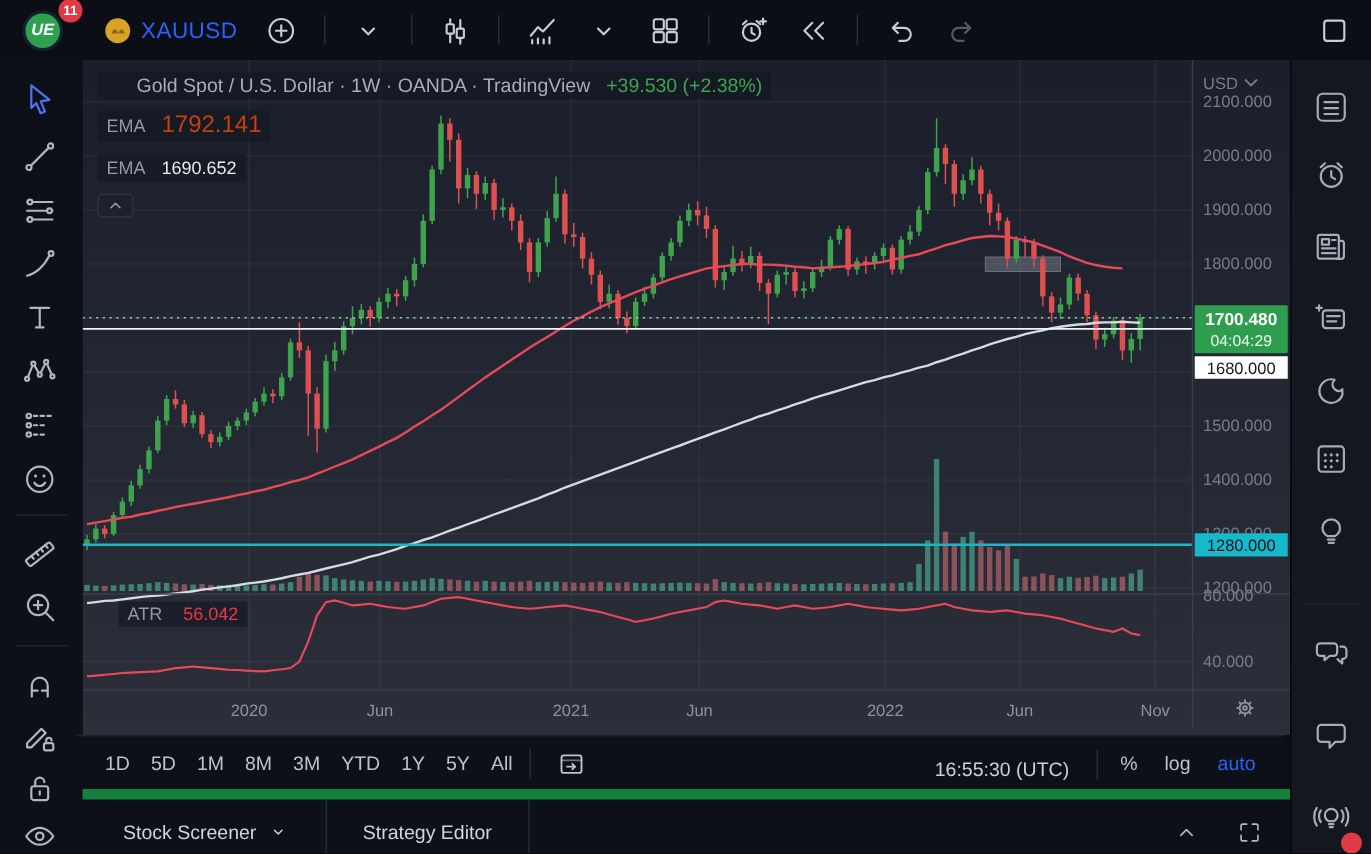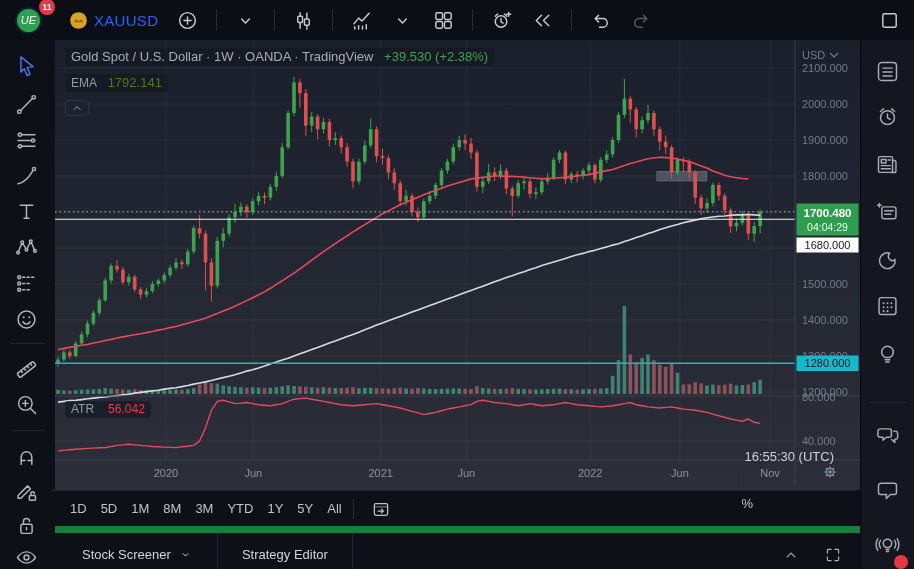--- a/index.html
+++ b/index.html
@@ -7,21 +7,21 @@
   body { font-family:"Liberation Sans", sans-serif; }
   .app { position:relative; width:914px; height:569px; background:#0d0f16; overflow:hidden; color:#c9ccd3; }
 
   
   .topbar { position:absolute; left:0; top:0; width:914px; height:40px; background:#0c0e15;
             display:flex; align-items:center; padding:0 8px 0 10px; gap:8px; z-index:5; }
   .topbar button { background:none; border:none; color:#c9ccd3; cursor:pointer; display:flex; align-items:center; gap:5px;
                    font-family:inherit; font-size:14px; padding:4px 5px; border-radius:4px; }
   .logo-btn { position:relative; margin-right:8px; }
   .logo-circle { width:27px; height:27px; border-radius:50%; background:#2fa14e; border:2px solid #123; color:#fff;
-                 font-weight:normal; font-style:italic; font-size:11px; display:flex; align-items:center; justify-content:center; }
+                 font-weight:bold; font-style:italic; font-size:11px; display:flex; align-items:center; justify-content:center; }
   .notif-badge { position:absolute; top:-4px; right:-8px; background:#e23a44; color:#fff; font-size:9px; font-weight:bold;
                  min-width:16px; height:16px; border-radius:9px; display:flex; align-items:center; justify-content:center; padding:0 3px; }
   .coin { width:21px; height:21px; display:block; }
   .symbol-text { color:#2962ff; font-weight:normal; font-size:15px; letter-spacing:.3px; }
   .vdiv { width:1px; height:20px; background:#262b36; margin:0 4px; flex:0 0 auto; }
   .intervals { display:flex; align-items:center; gap:4px; }
   .interval-btn { font-size:14px !important; color:#c9ccd3; padding:4px 7px !important; }
   .interval-btn.active { color:#2962ff; font-weight:bold; }
   .tb-right { margin-left:auto; display:flex; align-items:center; gap:6px; }
   .dim { opacity:.4; }
@@ -41,38 +41,38 @@
   .rs-sep { position:absolute; left:8px; width:38px; height:1px; background:#20242e; }
   .rs-reddot { position:absolute; left:33px; top:515px; width:14px; height:14px; border-radius:50%; background:#e23a44; }
 
   
   .chart-wrap { position:absolute; left:55px; top:40px; width:805px; height:450px; }
   #chart-svg { position:absolute; left:0; top:0; font-family:"Liberation Sans", sans-serif; }
 
   .legend { position:absolute; left:10px; top:8px; z-index:3; font-size:13px; }
   .lg-row { margin-bottom:8px; }
   .lg-pill { display:inline-block; background:rgba(18,22,32,.62); padding:1px 6px 2px 6px; border-radius:2px; }
-  .lg-t { color:#a9adb6; }
+  .lg-t { color:#a9adb6;margin-left:20px; }
   .lg-chg { color:#3fa34d; margin-left:7px; }
   .lg-k { color:#9598a1; font-size:12px; margin-right:7px; }
   .lg-vol { color:#26a69a; font-size:12px; }
-  .lg-ema1 { color:#4d7c0f; font-size:13px; }
+  .lg-ema1 { color:#c2410c; font-size:16px; }
   .lg-ema2 { color:#e6e9ef; font-size:12px; }
   .lg-collapse { margin-top:6px; width:24px; height:16px; background:#1d212c; border:1px solid #2e3340; border-radius:3px;
                  color:#9aa0ab; cursor:pointer; display:flex; align-items:center; justify-content:center; padding:0; }
   .lg-collapse .ic { width:12px; height:12px; stroke-width:2; }
 
-  .atr-legend { position:absolute; left:10px; top:361px; z-index:3; font-size:12px; }
+  .atr-legend { position:absolute; left:24px; top:361px; z-index:3; font-size:12px; }
   .atr-val { color:#f23645; margin-left:7px; }
 
   
   .range-toolbar { position:absolute; left:51px; top:490px; width:805px; height:36px; background:#0e1018; border-top:1px solid #1e222c;
                    display:flex; align-items:center; padding:0 12px; z-index:5; }
   .range-toolbar button { background:none; border:none; color:#bfc3cb; font-size:13px; cursor:pointer; padding:4px 7px; font-family:inherit; }
-  .rt-right { margin-left:auto; display:flex; align-items:flex-start; gap:4px;flex-direction:column; }
+  .rt-right { margin-left:auto; display:flex; align-items:flex-end; gap:4px; }
   .rt-clock { color:#cdd0d7; font-size:13px; padding:0 10px; cursor:pointer; }
   .rt-auto { color:#2962ff !important; }
   .rt-goto { color:#b2b5be; margin-left:6px; }
   .rt-goto .ic { width:20px; height:20px; }
 
   
   .bottom-bar { position:absolute; left:55px; top:526px; width:805px; height:50px; background:#0e1018; border-top:7px solid #15803d;
                 display:flex; align-items:stretch; z-index:5; }
   .bb-tab { background:none; border:none; border-right:1px solid #232835; color:#d2d5dc; font-size:13px; padding:0 24px;
             cursor:pointer; display:flex; align-items:center; gap:7px; font-family:inherit; white-space:nowrap; }
@@ -736,20 +736,26 @@
           <span class="lg-t">Gold Spot / U.S. Dollar · 1W · OANDA · TradingView</span>
           <span class="lg-chg">+39.530 (+2.38%)</span>
         </span>
       </div>
       <div class="lg-row">
         <span class="lg-pill">
           <span class="lg-k">EMA</span>
           <span class="lg-ema1">1792.141</span>
         </span>
       </div>
+      <div class="lg-row">
+        <span class="lg-pill">
+          <span class="lg-k">EMA</span>
+          <span class="lg-ema2">1690.652</span>
+        </span>
+      </div>
       <button class="lg-collapse">
         <svg class="ic" viewBox="0 0 24 24">
             <polyline points="6 15 12 9 18 15"></polyline>
           </svg>
       </button>
     </div>
 
     <div class="atr-legend">
       <span class="lg-pill">
         <span class="lg-k">ATR</span><span class="atr-val">56.042</span>

